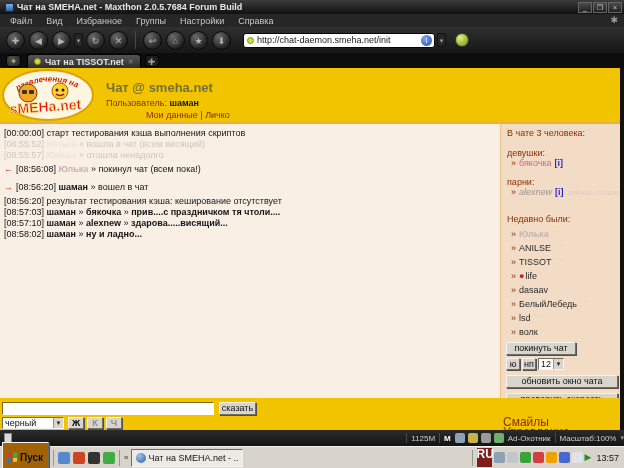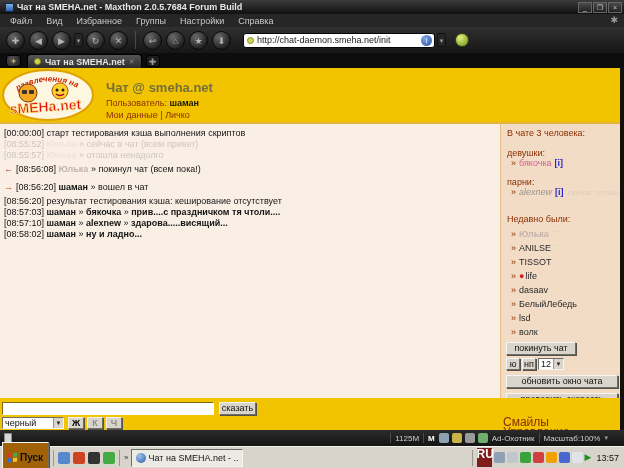--- a/index.html
+++ b/index.html
@@ -31,21 +31,21 @@
   .tab .tclose{color:#888;font-size:7px;}
   .tabplus{width:14px;height:12px;margin:0 0 1px 4px;color:#9a9a9a;font-size:9px;line-height:12px;text-align:center;background:#1c1c1c;border:1px solid #000;border-radius:3px;}
 
   
   .pageheader{position:absolute;left:0;top:68px;width:624px;height:54px;background:#f2c400;}
   .logo{position:absolute;left:2px;top:1px;}
   .headtext{position:absolute;left:106px;top:12px;}
   .htitle{font-size:13px;font-weight:bold;color:#75703a;}
   .huser{font-size:9px;color:#8b2e00;margin-top:3px;}
   .huser b{color:#1a1a00;}
-  .hlinks{font-size:9px;color:#8b2e00;margin-top:2px;}
+  .hlinks{font-size:9px;color:#8b2e00;margin-top:2px;margin-left:40px;}
   .hlinks span[data-interactable="true"]{cursor:pointer;}
   .right-edge{position:absolute;right:0;top:68px;width:4px;height:362px;background:#15100a;}
 
   .chatlog{position:absolute;left:0;top:122px;width:500px;height:276px;background:#f9efe5;border-top:2px solid #e2b43c;padding:4px 0 0 4px;overflow:hidden;}
   .msg{font-size:9px;line-height:11px;white-space:nowrap;color:#151515;}
   .msg.ghost{opacity:.2;}
   .arr-left{color:#a33326;margin-right:3px;font-weight:bold;}
   .arr-right{color:#cc4a00;margin-right:3px;font-weight:bold;}
   .nm{font-weight:bold;}
   .nm-ghost{font-weight:bold;color:#c5b3ad;}
@@ -84,21 +84,21 @@
   .fmtrow{position:absolute;left:68px;top:19px;display:flex;gap:3px;}
   .btn-fmt{width:16px;height:12px;line-height:11px;}
   .fmt-on{font-weight:bold;color:#000;}
   .fmt-off{color:#8d8d85;font-weight:bold;}
   .clinks{position:absolute;left:503px;top:20px;font-size:12px;line-height:9.5px;color:#8b2e00;}
   .clinks div{cursor:pointer;}
 
   
   .statusbar{position:absolute;left:0;top:430px;width:624px;height:16px;background:linear-gradient(#2b2b2b,#141414);display:flex;align-items:center;color:#cfcfcf;font-size:8px;}
   .stpage{width:8px;height:10px;background:#d8d8d8;border:1px solid #888;margin:0 4px;}
-  .stright{margin-left:auto;display:flex;align-items:center;gap:4px;padding-right:16px;}
+  .stright{margin-left:auto;display:flex;align-items:center;gap:4px;padding-right:0;}
   .stsep{width:1px;height:10px;background:#4a4a4a;}
   .stm{font-weight:bold;color:#fff;}
   .stico{width:10px;height:10px;border-radius:2px;flex:none;}
   .stzoomcaret{color:#999;font-size:7px;}
 
   .taskbar{position:absolute;left:0;top:446px;width:624px;height:22px;background:#d8d4cc;border-top:1px solid #f6f4f0;display:flex;align-items:center;padding:0 2px;}
   .startbtn{height:32px;background:#a16207;border:1px solid;border-color:#f6f4f0 #6e6e66 #6e6e66 #f6f4f0;box-shadow:1px 1px 0 #55504a;display:flex;align-items:center;gap:3px;padding:0 5px;flex:none;}
   .flag{display:grid;grid-template-columns:4px 4px;grid-template-rows:4px 4px;gap:1px;transform:skewY(-6deg);}
   .flag i{display:block;}
   .startlabel{font-size:10px;font-weight:bold;color:#111;}
@@ -161,21 +161,21 @@
       <span class="urlicon" data-interactable="true">i</span>
     </span>
     <span class="tbtn small" data-interactable="true" style="margin-left:2px;">▾</span>
     <span class="orb" data-interactable="true"></span>
   </div>
 
   <div class="tabbar" data-interactable="false">
     <span class="tabstar" data-interactable="true">✦</span>
     <span class="tab" data-interactable="true">
       <span class="tfav" data-interactable="false"></span>
-      <span class="tlabel" data-interactable="false">Чат на SMEHA.net</span>
+      <span class="tlabel" data-interactable="false">Чат на TISSOT.net</span>
       <span class="tclose" data-interactable="true">✕</span>
     </span>
     <span class="tabplus" data-interactable="true">✚</span>
   </div>
 
   <div class="pageheader" data-interactable="false">
     <span class="logo" data-interactable="true">
       <svg width="96" height="52" viewBox="0 0 96 52">
         <ellipse cx="46" cy="26" rx="45" ry="25" fill="#fdf6e0" stroke="#e0a000" stroke-width="2"></ellipse>
         <path id="arc" d="M 12 24 Q 46 2 82 22" fill="none"></path>
@@ -201,21 +201,21 @@
       <div class="hlinks" data-interactable="false">
         <span data-interactable="true">Мои данные</span>
         <span data-interactable="false">|</span>
         <span data-interactable="true">Личко</span>
       </div>
     </div>
   </div>
 
   <div class="chatlog" data-interactable="false" id="chatlog">
       <div class="msg" data-interactable="false"><span class="time" data-interactable="false">[00:00:00] </span><span data-interactable="false">старт тестирования кэша выполнения скриптов</span></div>
-      <div class="msg ghost" data-interactable="false"><span class="time" data-interactable="false">[08:55:52] </span><span class="nm-ghost" data-interactable="true">Юлька</span><span data-interactable="false"> » </span><span data-interactable="false">сейчас в чат (всем привет)</span></div>
+      <div class="msg ghost" data-interactable="false"><span class="time" data-interactable="false">[08:55:52] </span><span class="nm-ghost" data-interactable="true">Юлька</span><span data-interactable="false"> » </span><span data-interactable="false">вошла в чат (всем висящий)</span></div>
       <div class="msg ghost" data-interactable="false"><span class="time" data-interactable="false">[08:55:57] </span><span class="nm-ghost" data-interactable="true">Юлька</span><span data-interactable="false"> » </span><span data-interactable="false">отошла ненадолго</span></div>
       <div class="msg" data-interactable="false" style="margin-top: 3px;"><span class="arr-left" data-interactable="false">←</span><span class="time" data-interactable="false">[08:56:08] </span><span class="nm-ghost" data-interactable="true">Юлька</span><span data-interactable="false"> » </span><span data-interactable="false">покинул чат (всем пока!)</span></div>
       <div class="msg" data-interactable="false" style="margin-top: 7px;"><span class="arr-right" data-interactable="false">→</span><span class="time" data-interactable="false">[08:56:20] </span><span class="nm" data-interactable="true">шаман</span><span data-interactable="false"> » </span><span data-interactable="false">вошел в чат</span></div>
       <div class="msg" data-interactable="false" style="margin-top: 3px;"><span class="time" data-interactable="false">[08:56:20] </span><span data-interactable="false">результат тестирования кэша: кеширование отсутствует</span></div>
       <div class="msg" data-interactable="false"><span class="time" data-interactable="false">[08:57:03] </span><span class="nm" data-interactable="true">шаман</span><span data-interactable="false"> » </span><span class="tgt" data-interactable="true">бякочка</span><span data-interactable="false"> » </span><span class="txt-bold" data-interactable="false">прив....с праздничком тя чтоли....</span></div>
       <div class="msg" data-interactable="false"><span class="time" data-interactable="false">[08:57:10] </span><span class="nm" data-interactable="true">шаман</span><span data-interactable="false"> » </span><span class="tgt" data-interactable="true">alexnew</span><span data-interactable="false"> » </span><span class="txt-bold" data-interactable="false">здарова.....висящий...</span></div>
       <div class="msg" data-interactable="false"><span class="time" data-interactable="false">[08:58:02] </span><span class="nm" data-interactable="true">шаман</span><span data-interactable="false"> » </span><span class="txt-bold" data-interactable="false">ну и ладно...</span></div>
     </div>
 
   <div class="sidebar" data-interactable="false" id="sidebar">

